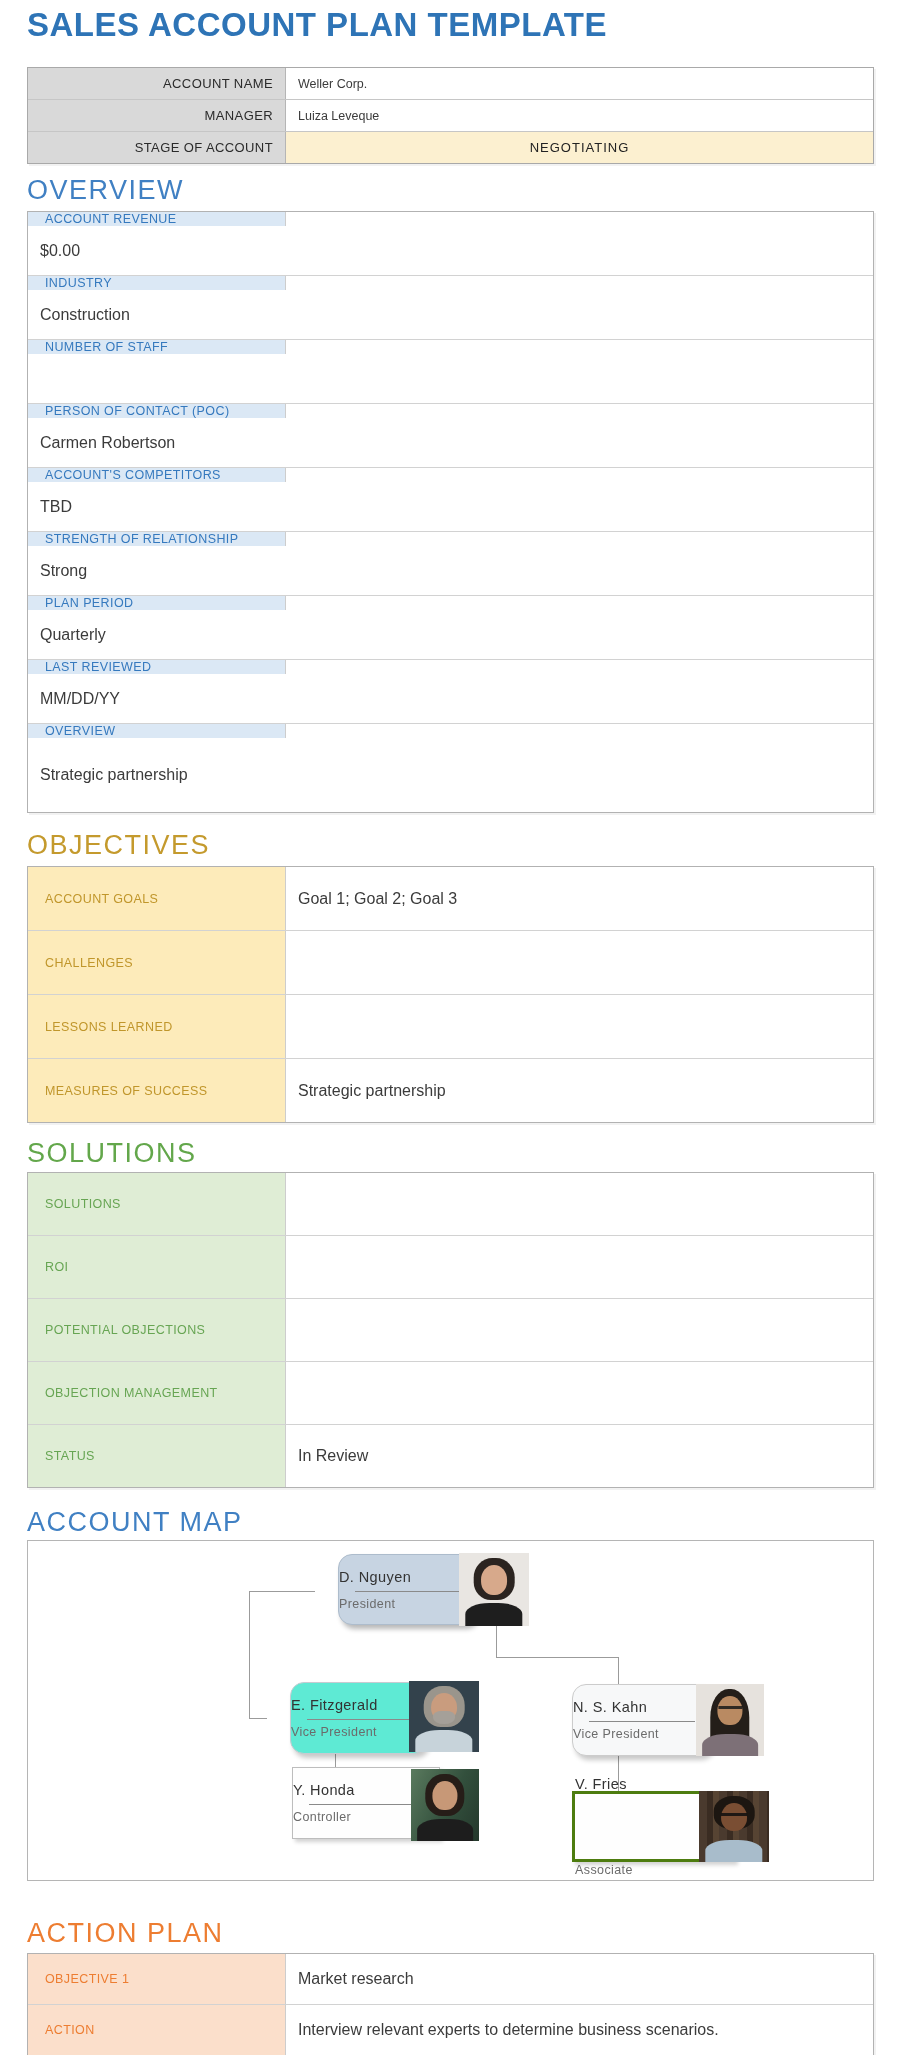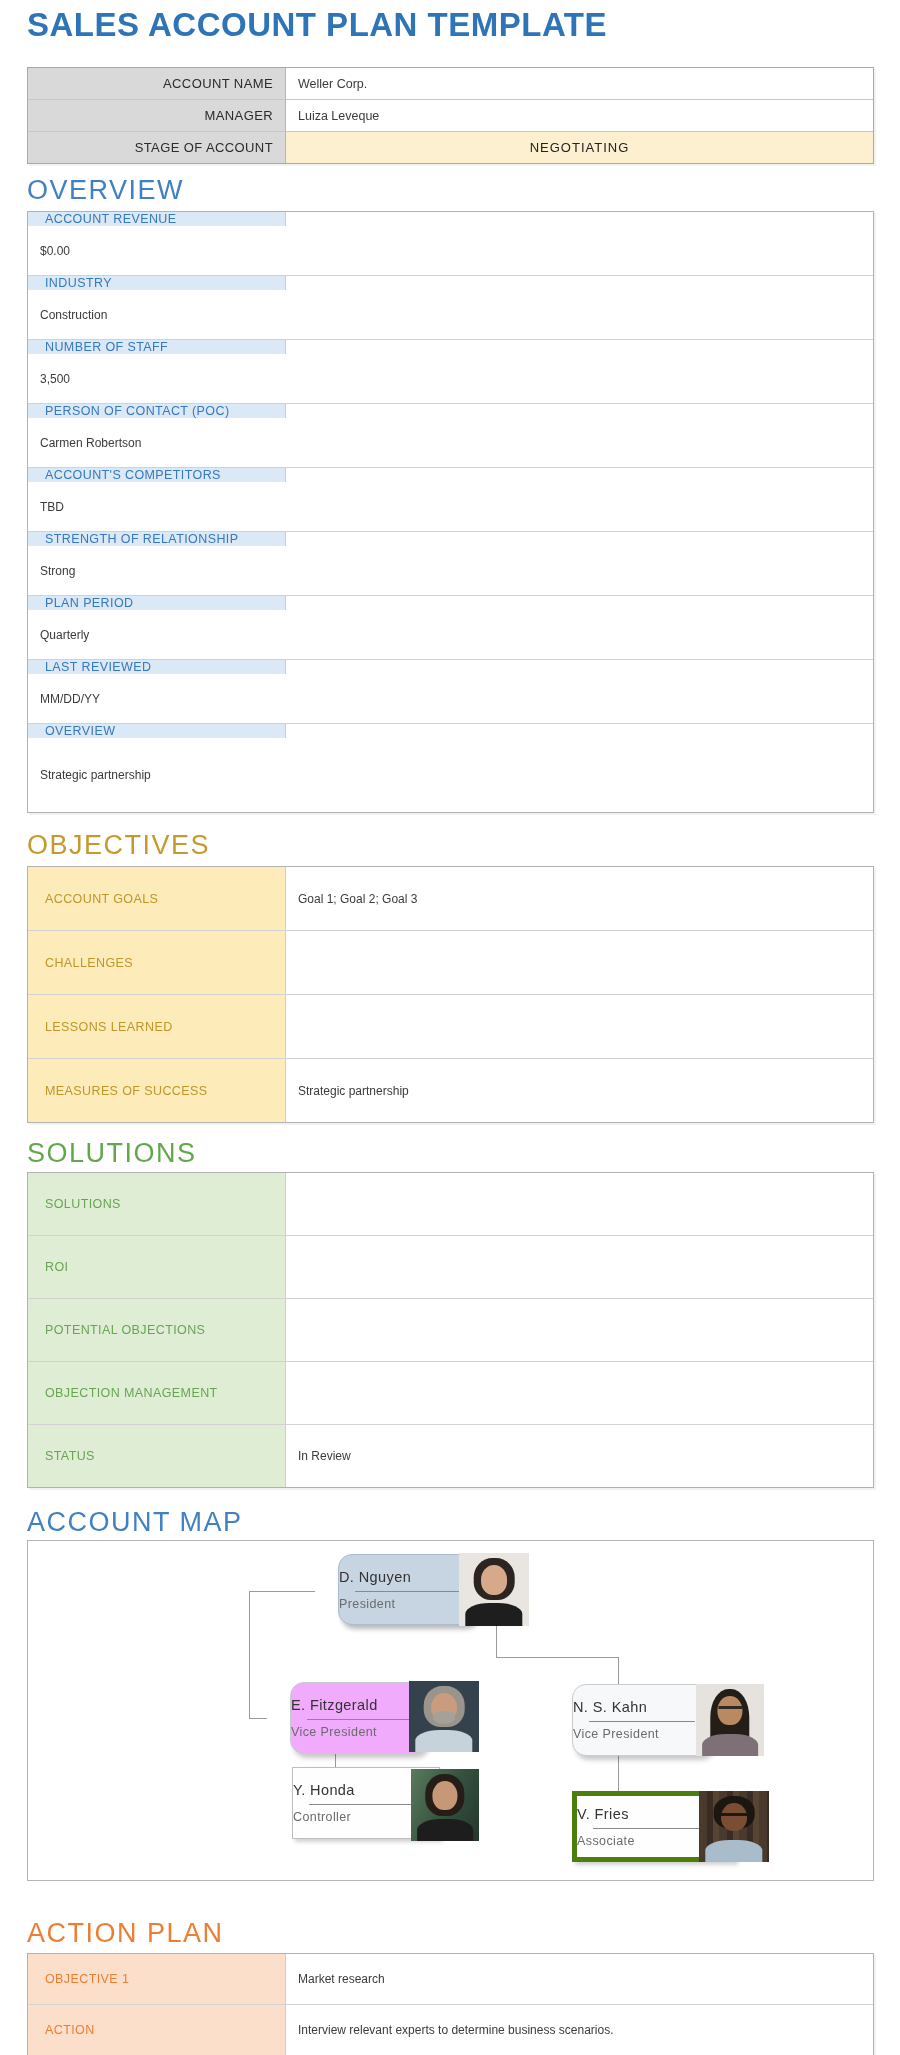--- a/index.html
+++ b/index.html
@@ -18,21 +18,21 @@
   .tbl{border:1px solid #B2B2B2;box-shadow:2px 2px 0 rgba(0,0,0,.05);}
   .row{display:flex;border-top:1px solid #D2D2D2;}
   .row:first-child{border-top:none;}
   .cell-label{
     width:258px;box-sizing:border-box;display:flex;align-items:center;
     padding-left:17px;font-size:12.5px;letter-spacing:.4px;
     border-right:1px solid #CDCDCD;
   }
   .cell-value{
     flex:1;display:flex;align-items:center;padding-left:12px;
-    font-size:12px;color:#3b3b3b;
+    font-size:16px;color:#3b3b3b;
   }
 
   
   .info-tbl{margin-top:23px;border-color:#A9A9A9;}
   .info-tbl .row{height:31px;border-top:1px solid #C6C6C6;}
   .info-tbl .row:first-child{border-top:none;justify-content:center;}
   .info-tbl .cell-label{
     background:#D9D9D9;justify-content:flex-end;padding-right:12px;padding-left:0;
     font-size:13px;color:#2b2b2b;border-right:1px solid #B5B5B5;
   }
@@ -80,28 +80,28 @@
   .org-node{
     position:absolute;box-sizing:border-box;text-align:left;
     display:flex;flex-direction:column;justify-content:center;margin-left:24px;
   }
   .org-name{font-size:14.5px;color:#333;letter-spacing:.4px;}
   .org-sep{height:1px;background:#8a8a8a;margin:6px 16px 5px 16px;}
   .org-title{font-size:12.5px;color:#6b6b6b;letter-spacing:.4px;}
 
   .node-dnguyen{left:286px;top:13px;width:139px;height:71px;background:#C7D4E2;
     border:1px solid #ADBCCC;border-radius:14px;box-shadow:3px 4px 5px rgba(0,0,0,.28);}
-  .node-efitzgerald{left:238px;top:141px;width:137px;height:72px;background:#f0abfc;
+  .node-efitzgerald{left:238px;top:141px;width:137px;height:72px;background:#5eead4;
     border:1px solid #C6CBD1;border-radius:14px;box-shadow:3px 4px 5px rgba(0,0,0,.22);}
   .node-nskahn{left:520px;top:143px;width:140px;height:72px;background:#F7F8F9;
     border:1px solid #CCCCCC;border-radius:14px;box-shadow:3px 4px 5px rgba(0,0,0,.22);}
   .node-yhonda{left:240px;top:226px;width:148px;height:72px;background:#FEFEFE;
     border:1px solid #BDBDBD;box-shadow:3px 3px 4px rgba(0,0,0,.18);}
   .node-vfries{left:520px;top:250px;width:163px;height:71px;background:#FEFEFE;
-    border:5px solid #4d7c0f;box-shadow:3px 3px 4px rgba(0,0,0,.18);}
+    border:3px solid #4d7c0f;box-shadow:3px 3px 4px rgba(0,0,0,.18);gap:30px;}
 
   
   .avatar{position:absolute;overflow:hidden;
     --skin:#D2A183;--hair:#2A2220;--shirt:#222;}
   .avatar .hair{position:absolute;left:50%;top:7%;transform:translateX(-50%);
     width:58%;height:58%;background:var(--hair);border-radius:46% 46% 42% 42%;}
   .avatar .head{position:absolute;left:50%;top:17%;transform:translateX(-50%);
     width:37%;height:40%;background:var(--skin);border-radius:50% 50% 46% 46%;}
   .avatar .torso{position:absolute;left:50%;bottom:-5%;transform:translateX(-50%);
     width:82%;height:36%;background:var(--shirt);border-radius:42% 42% 0 0;}
@@ -164,21 +164,20 @@
       <div class="row">
         <div class="cell-label">ACCOUNT REVENUE</div>
         <div class="cell-value">$0.00</div>
       </div>
       <div class="row">
         <div class="cell-label">INDUSTRY</div>
         <div class="cell-value">Construction</div>
       </div>
       <div class="row">
         <div class="cell-label">NUMBER OF STAFF</div>
-        <div class="cell-value">3,500</div>
       </div>
       <div class="row">
         <div class="cell-label">PERSON OF CONTACT (POC)</div>
         <div class="cell-value">Carmen Robertson</div>
       </div>
       <div class="row">
         <div class="cell-label">ACCOUNT'S COMPETITORS</div>
         <div class="cell-value">TBD</div>
       </div>
       <div class="row">

